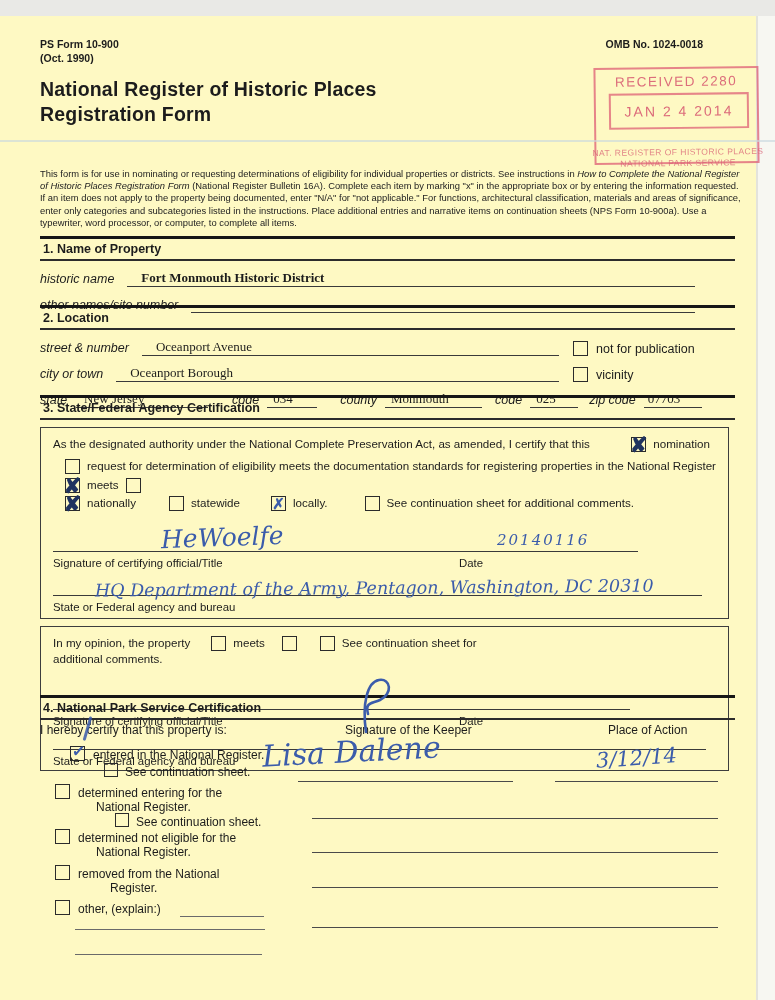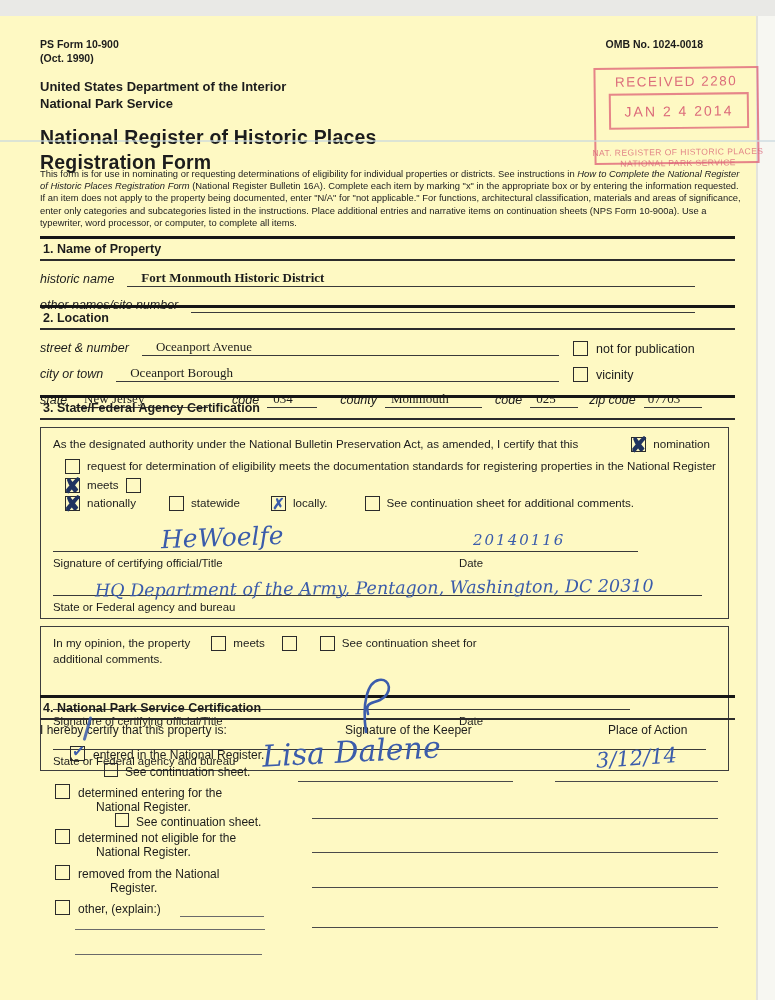--- a/index.html
+++ b/index.html
@@ -91,24 +91,20 @@
   <div class="scan-streak"></div>
 
   <div class="blk" style="top:22px;">
     <div class="form-meta">
       <div class="left">
         <div>PS Form 10-900</div>
         <div>(Oct. 1990)</div>
       </div>
       <div class="right">OMB No. 1024-0018</div>
     </div>
-    <div class="agency">
-      <div>United States Department of the Interior</div>
-      <div>National Park Service</div>
-    </div>
     <div class="doc-title">
       <div>National Register of Historic Places</div>
       <div>Registration Form</div>
     </div>
   </div>
 
   <div class="stamp">
     <div class="stamp-received">RECEIVED 2280</div>
     <div class="stamp-datebox">JAN 2 4 2014</div>
     <div class="stamp-org">
@@ -181,21 +177,21 @@
         <span class="val" style="padding-left:4px;">07703</span>
       </span>
     </div>
   </div>
 
   <div class="blk" style="top:379px;">
     <div class="section-head">3. State/Federal Agency Certification</div>
 
     <div class="certbox">
       <div class="cline justify">
-        <span>As the designated authority under the National Bulletin Preservation Act, as amended, I certify that this</span>
+        <span>As the designated authority under the National Complete Preservation Act, as amended, I certify that this</span>
         <span class="grp" style="margin-right:6px;">
           <span class="cb">
               <span class="mk heavy">✘</span>
             </span>
           <span>nomination</span>
         </span>
       </div>
       <div class="cline mt6 indent1">
         <span class="cb"></span>
         <span>request for determination of eligibility meets the documentation standards for registering properties in the National Register</span>
@@ -218,21 +214,21 @@
             <span class="mk light">✗</span>
           </span>
         <span>locally.</span>
         <span class="cb" style="margin-left:30px;"></span>
         <span>See continuation sheet for additional comments.</span>
       </div>
 
       <div class="sig-area">
         <span class="wline" style="right:78px;"></span>
         <span class="hand" style="position:absolute; left:108px; bottom:-4px; font-size:25px; transform:rotate(-2deg);">HeWoelfe</span>
-        <span class="hand" style="position:absolute; left:420px; bottom:1px; font-size:15px; letter-spacing:2px;">20140116</span>
+        <span class="hand" style="position:absolute; left:444px; bottom:1px; font-size:15px; letter-spacing:2px;">20140116</span>
       </div>
       <div class="lblrow">
         <span>Signature of certifying official/Title</span>
         <span class="datelbl">Date</span>
       </div>
 
       <div class="sig-area" style="height:22px; margin-top:4px;">
         <span class="wline" style="right:14px;"></span>
         <span class="hand" style="position:absolute; left:42px; bottom:-5px; font-size:17.5px; transform:rotate(-.5deg);">HQ Department of the Army, Pentagon, Washington, DC 20310</span>
       </div>

